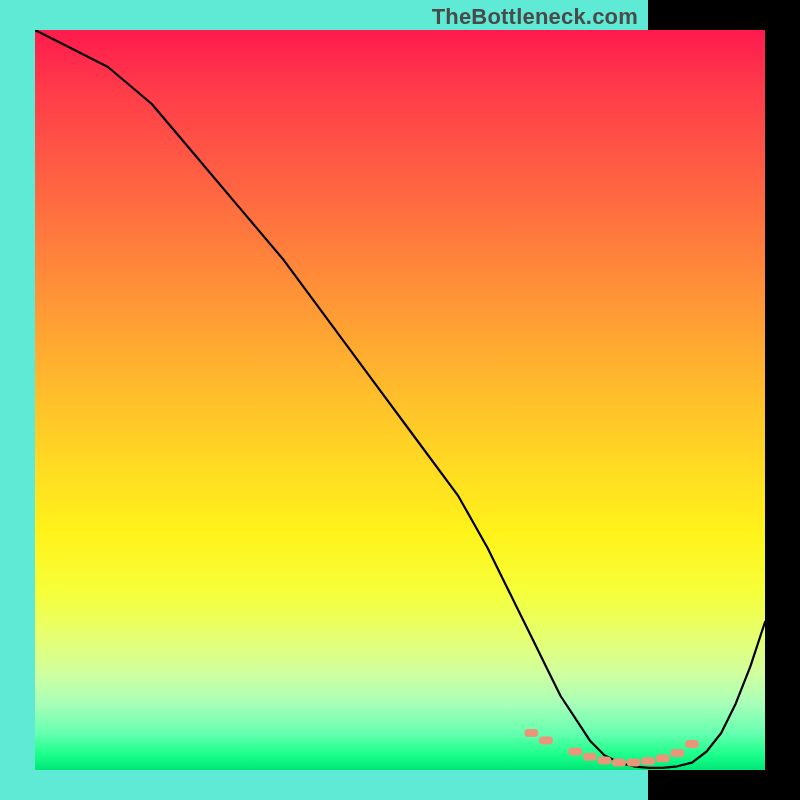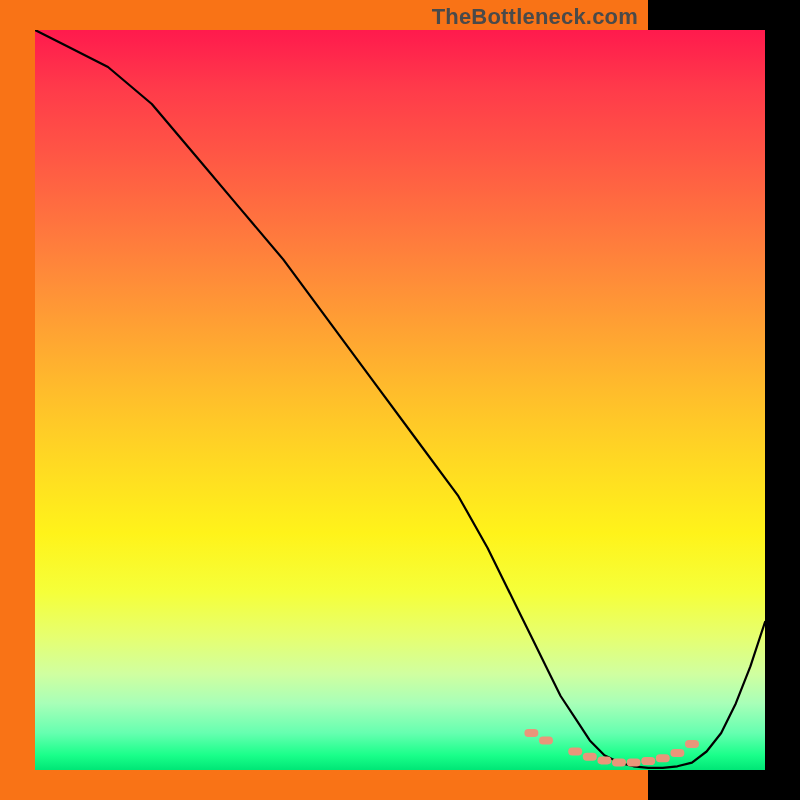--- a/index.html
+++ b/index.html
@@ -8,21 +8,21 @@
     width: 800px;
     height: 800px;
     background: #000;
     overflow: hidden;
     font-family: Arial, Helvetica, sans-serif;
   }
   .frame {
     position: relative;
     width: 648px;
     height: 800px;
-    background: #f97316;
+    background: #5eead4;
   }
   .watermark {
     position: absolute;
     top: 4px;
     right: 10px;
     color: #4a4a4a;
     font-size: 22px;
     font-weight: 600;
     letter-spacing: 0.2px;
     z-index: 10;

